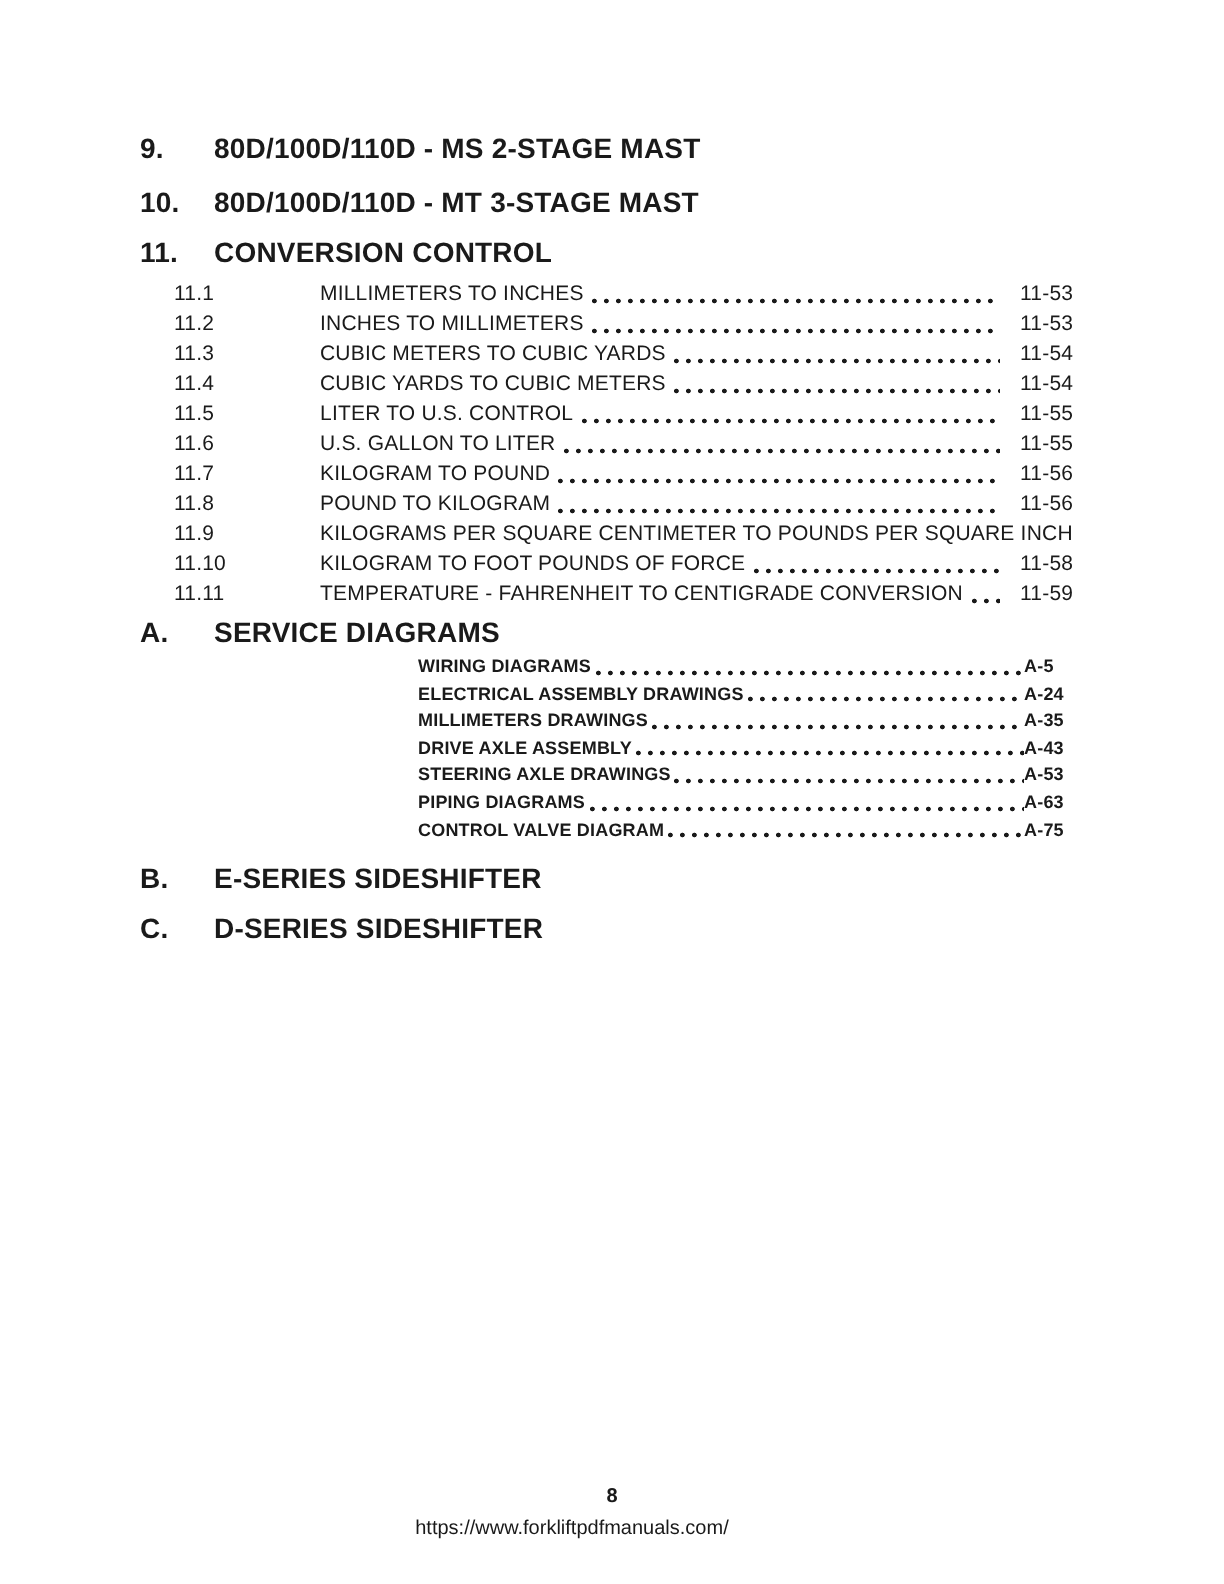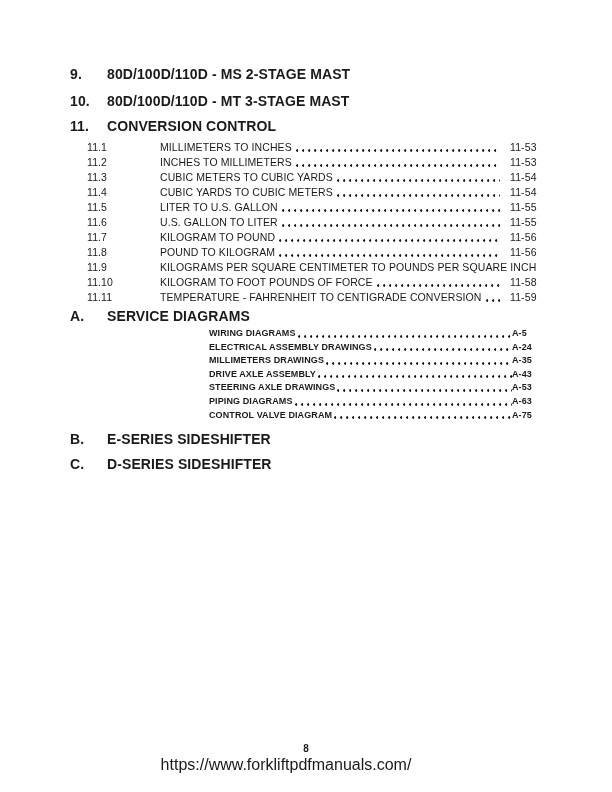--- a/index.html
+++ b/index.html
@@ -51,21 +51,21 @@
 
   .ttl { flex:none;margin-left:44px; }
 
   
   .footer-pagenum {
     position:absolute; top:744px; left:0; width:612px; text-align:center;
     font-size:10px; font-weight:bold; line-height:10px;
   }
   .footer-url {
     position:absolute; top:757px; left:0; width:572px; text-align:center;
-    font-size:16px; line-height:16px;
+    font-size:10px; line-height:16px;
   }
 </style>
 </head>
 <body>
 
 <div class="page">
 
   <div class="chapter c9">
     <span class="cnum">9.</span>
     <span class="ctitle">80D/100D/110D - MS 2-STAGE MAST</span>
@@ -99,21 +99,21 @@
       <span class="pg">11-54</span>
     </div>
     <div class="row">
       <span class="num">11.4</span>
       <span class="ttl">CUBIC YARDS TO CUBIC METERS</span>
       <span class="leader"></span>
       <span class="pg">11-54</span>
     </div>
     <div class="row">
       <span class="num">11.5</span>
-      <span class="ttl">LITER TO U.S. GALLON</span>
+      <span class="ttl">LITER TO U.S. CONTROL</span>
       <span class="leader"></span>
       <span class="pg">11-55</span>
     </div>
     <div class="row">
       <span class="num">11.6</span>
       <span class="ttl">U.S. GALLON TO LITER</span>
       <span class="leader"></span>
       <span class="pg">11-55</span>
     </div>
     <div class="row">

